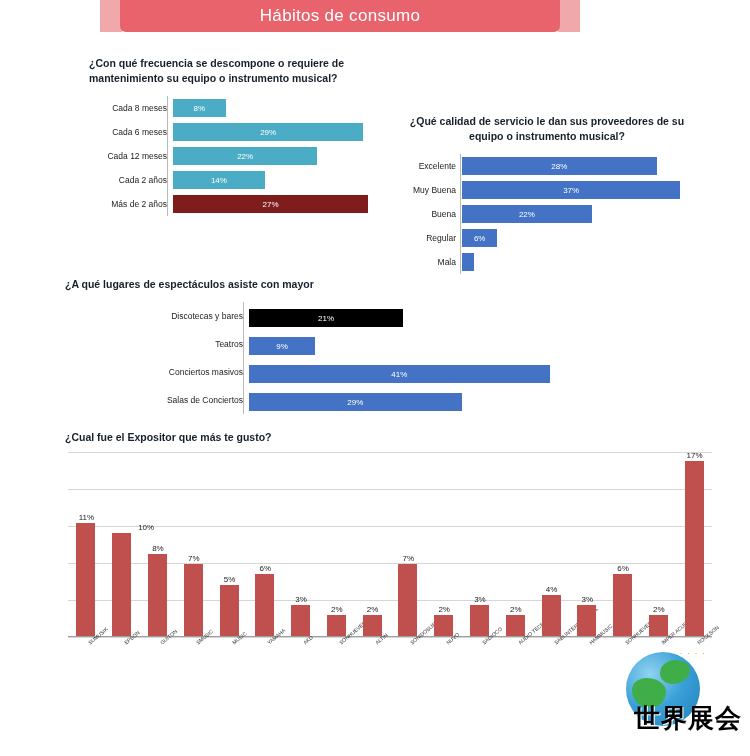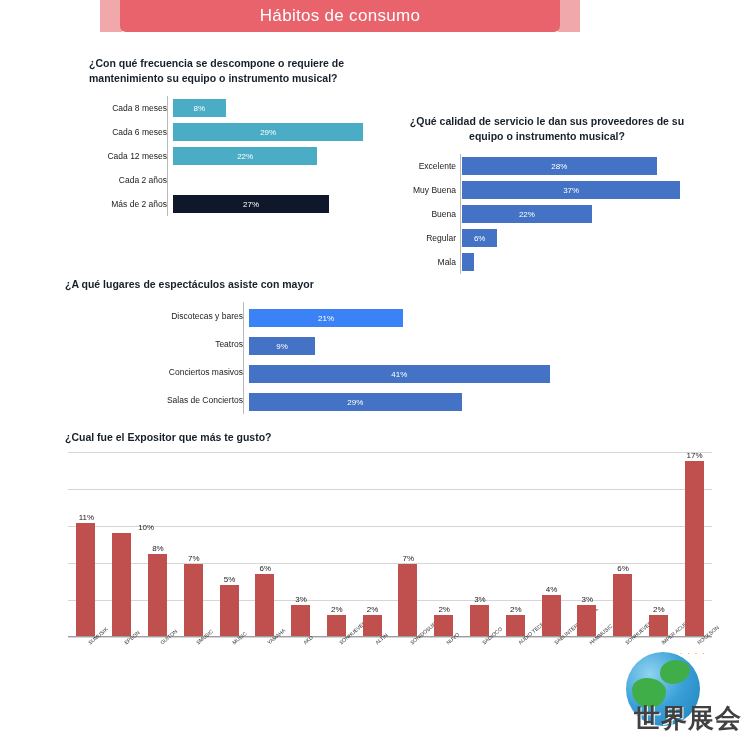--- a/index.html
+++ b/index.html
@@ -78,21 +78,21 @@
   .globe:before{
     content:"";position:absolute;left:6px;top:26px;width:34px;height:30px;
     background:#3fae49;border-radius:42% 58% 48% 52%/40% 45% 55% 60%;
   }
   .globe:after{
     content:"";position:absolute;left:34px;top:8px;width:30px;height:24px;
     background:#3fae49;border-radius:52% 48% 60% 40%/55% 40% 60% 45%;
   }
   .logo-cn{
     position:absolute;right:0;bottom:6px;
-    font-size:26px;font-weight:bold;color:#404040;letter-spacing:1px;
+    font-size:26px;font-weight:bold;color:#000000;letter-spacing:1px;
     text-shadow:1px 1px 0 #ffffff;
   }
   .logo-dots{
     position:absolute;right:36px;top:-4px;font-size:9px;color:#e8a33d;letter-spacing:1px;
   }
 </style>
 </head>
 <body>
 
 <div class="header-band">
@@ -126,25 +126,30 @@
       <div class="hbar-row" style="height: 24px;">
         <div class="hbar-label" style="width: 78px;">Cada 12 meses</div>
         <div class="hbar-track" style="width: 210px; flex: 0 0 auto;">
           <div class="hbar-bar" style="width: 144.375px; background: rgb(75, 172, 198); top: 3px;">
             <span>22%</span>
           </div>
         </div>
       </div>
       <div class="hbar-row" style="height: 24px;">
         <div class="hbar-label" style="width: 78px;">Cada 2 años</div>
+        <div class="hbar-track" style="width: 210px; flex: 0 0 auto;">
+          <div class="hbar-bar" style="width: 91.875px; background: rgb(75, 172, 198); top: 3px;">
+            <span>14%</span>
+          </div>
+        </div>
       </div>
       <div class="hbar-row" style="height: 24px;">
         <div class="hbar-label" style="width: 78px;">Más de 2 años</div>
         <div class="hbar-track" style="width: 210px; flex: 0 0 auto;">
-          <div class="hbar-bar" style="width: 156px; background: #0f172a; top: 3px;">
+          <div class="hbar-bar" style="width: 195px; background: #7f1d1d; top: 3px;">
             <span>27%</span>
           </div>
         </div>
       </div>
     </div>
 </div>
 
 <div class="hbar-chart" id="chart2" style="left:398px;top:114px;width:300px;">
   <div class="q-title" style="width:298px;margin-bottom:10px;text-align:center;">¿Qué calidad de servicio le dan sus proveedores de su equipo o instrumento musical?</div>
   <div id="chart2-rows" style="position: relative; height: 120px;">
@@ -192,21 +197,21 @@
     </div>
 </div>
 
 <div class="hbar-chart" id="chart3" style="left:65px;top:277px;width:560px;">
   <div class="q-title" style="width:400px;margin-bottom:10px;">¿A qué lugares de espectáculos asiste con mayor</div>
   <div id="chart3-rows" style="position: relative; height: 112px;">
       <div class="axis-v" style="left: 178px;"></div>
       <div class="hbar-row" style="height: 28px;">
         <div class="hbar-label" style="width: 178px;">Discotecas y bares</div>
         <div class="hbar-track" style="width: 330px; flex: 0 0 auto;">
-          <div class="hbar-bar" style="width: 154px; background: #3b82f6; top: 5px;">
+          <div class="hbar-bar" style="width: 154px; background: #000000; top: 5px;">
             <span>21%</span>
           </div>
         </div>
       </div>
       <div class="hbar-row" style="height: 28px;">
         <div class="hbar-label" style="width: 178px;">Teatros</div>
         <div class="hbar-track" style="width: 330px; flex: 0 0 auto;">
           <div class="hbar-bar" style="width: 66px; background: rgb(68, 114, 196); top: 5px;">
             <span>9%</span>
           </div>

